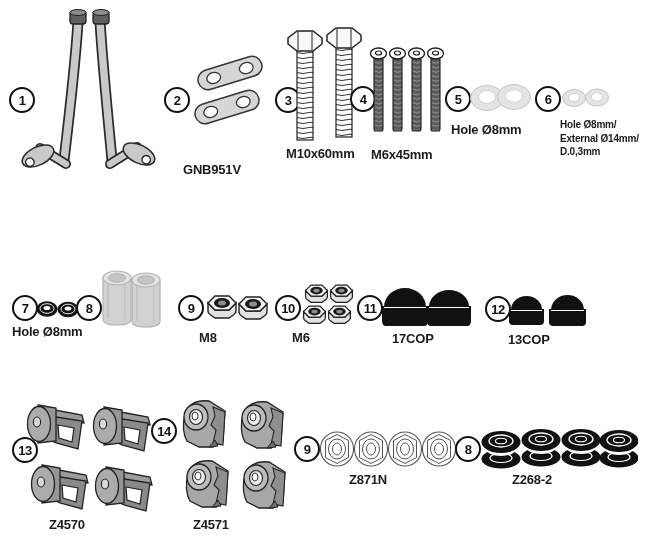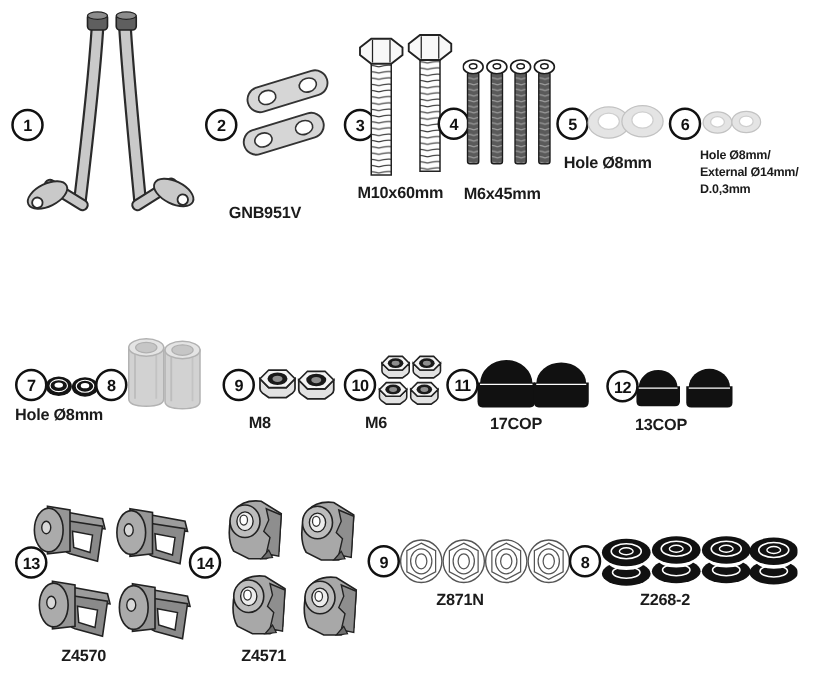--- a/index.html
+++ b/index.html
@@ -245,21 +245,21 @@
         <ellipse cx="11" cy="26" rx="3.6" ry="5" fill="#d8d8d8" stroke="#222" stroke-width="1.1"></ellipse>
       </g>
     </defs>
     <use href="#clampA" x="0" y="0"></use>
     <use href="#clampA" x="66" y="2"></use>
     <use href="#clampA" x="4" y="60"></use>
     <use href="#clampA" x="68" y="62"></use>
   </svg>
   <div class="lbl" style="left:49px;top:517px;width:80px">Z4570</div>
 
-  <div class="badge" style="left:151px;top:437px">14</div>
+  <div class="badge" style="left:151px;top:418px">14</div>
   <svg class="art" style="left:179px;top:397px" width="112" height="118" viewBox="0 0 112 118">
     <defs>
       <g id="clampB">
         <path d="M6,16 Q2,34 8,44 L20,50 L34,50 L44,44 L46,14 L30,4 Q12,2 6,16 Z" fill="#a8a8a8" stroke="#222" stroke-width="1.3"></path>
         <path d="M34,10 L46,15 L44,48 L34,46 L37,33 L32,28 L36,19 Z" fill="#8e8e8e" stroke="#222" stroke-width="1.1"></path>
         <path d="M30,50 L39,49 L36,43 Z" fill="#6f6f6f" stroke="#222" stroke-width="1"></path>
         <ellipse cx="17" cy="20" rx="12" ry="13" fill="#bdbdbd" stroke="#222" stroke-width="1.3"></ellipse>
         <ellipse cx="17" cy="20" rx="6.5" ry="7.5" fill="#ececec" stroke="#222" stroke-width="1.1"></ellipse>
         <ellipse cx="16" cy="19" rx="3" ry="4" fill="#fff" stroke="#333" stroke-width="1"></ellipse>
       </g>

